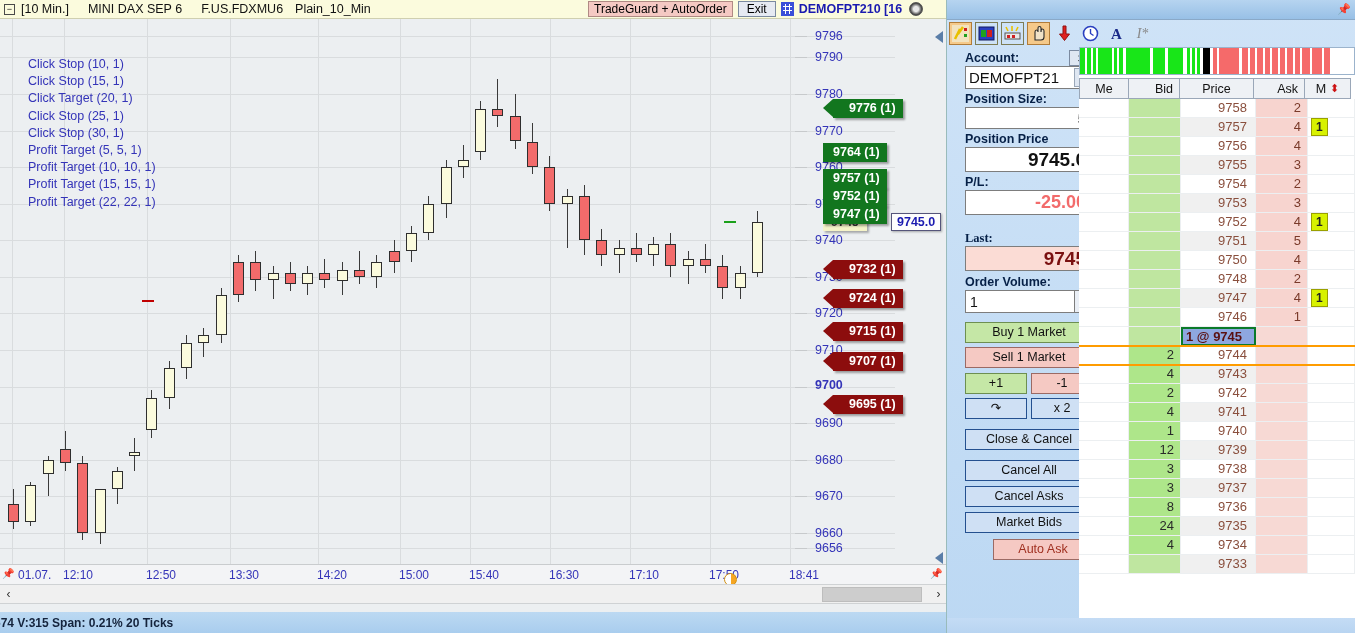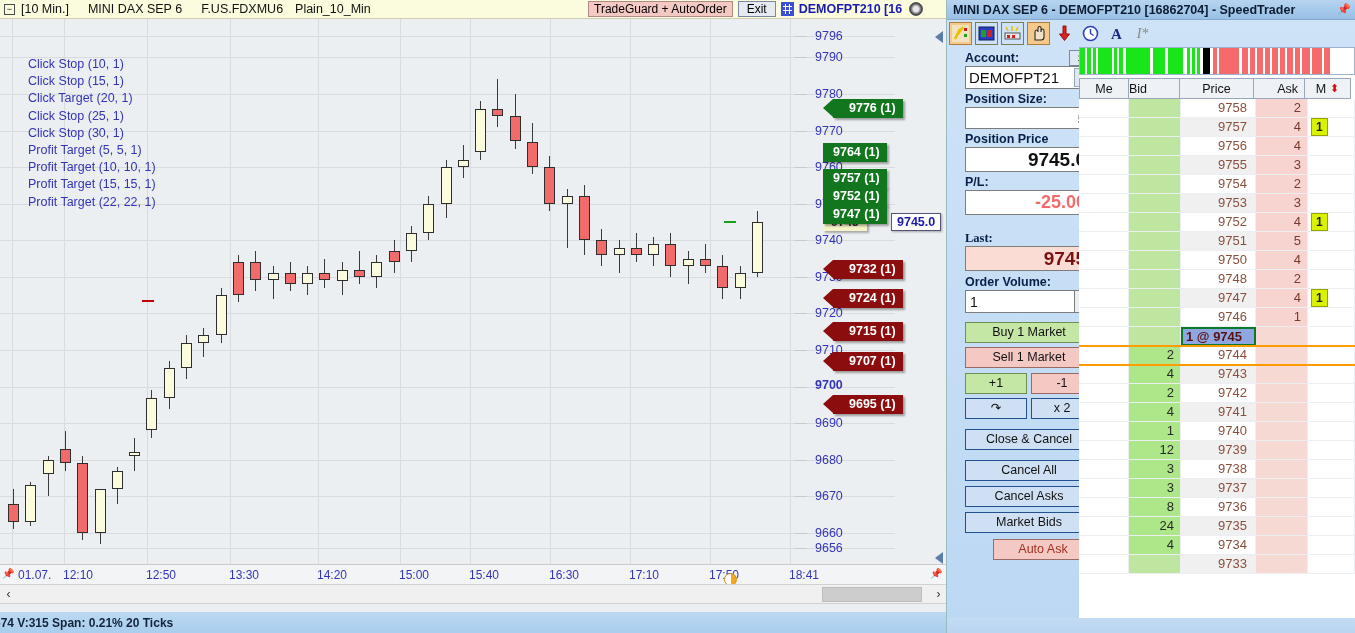--- a/index.html
+++ b/index.html
@@ -280,21 +280,21 @@
   .tape-bar { height:100%; }
   #ladder-head {
     position:absolute; left:0; top:31px; width:276px; height:21px; display:flex;
   }
   .lhcell {
     border:1px solid #9aa7b8; background:#eef1f5; font-size:12.5px;
     color:#111; display:flex; align-items:center; justify-content:center;
     height:21px; margin-right:-1px;
   }
   .lhcell.me   { width:50px; }
-  .lhcell.bid  { width:52px; justify-content:flex-start; padding-right:6px; }
+  .lhcell.bid  { width:52px; justify-content:flex-end; padding-right:6px; }
   .lhcell.price{ width:75px; }
   .lhcell.ask  { width:52px; justify-content:flex-end; padding-right:6px; }
   .lhcell.m    { width:47px; gap:4px; }
   .m-arrows { color:#cc1111; font-size:11px; }
 
   #ladder-rows { position:absolute; left:0; top:52px; width:276px; height:534px; }
   .lrow { display:flex; height:19px; position:relative; }
   .lcell {
     height:19px; line-height:18px; font-size:13px; color:#7a4a3a;
     border-right:1px solid #eceff1; border-bottom:1px solid #eceff1;
@@ -676,21 +676,20 @@
     </div>
 
     <div id="status-bar">
       <span id="status-text">674 V:315 Span: 0.21% 20 Ticks</span>
     </div>
   </div>
 
   <div id="dom-window">
 
     <div id="dom-titlebar">
-      <span>MINI DAX SEP 6  - DEMOFPT210 [16862704] - SpeedTrader</span>
       <span id="dom-pin">📌</span>
     </div>
 
     <div id="dom-toolbar">
       <span class="tbtn active">
         <svg width="17" height="17" viewBox="0 0 17 17">
           <rect x="0" y="0" width="17" height="17" fill="#f2e3c0"></rect>
           <path d="M3 14 L8 4 L6 9 L11 2" stroke="#e8c000" stroke-width="2.5" fill="none"></path>
           <rect x="12" y="3" width="3" height="3" fill="#d02020"></rect>
           <rect x="12" y="9" width="3" height="3" fill="#20a020"></rect>

